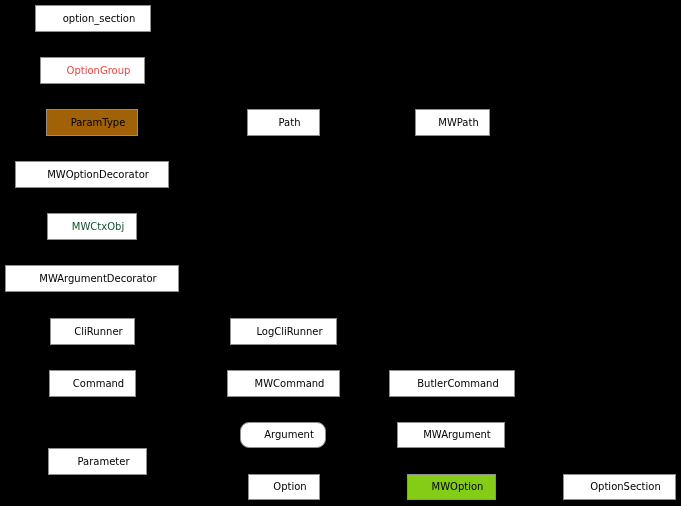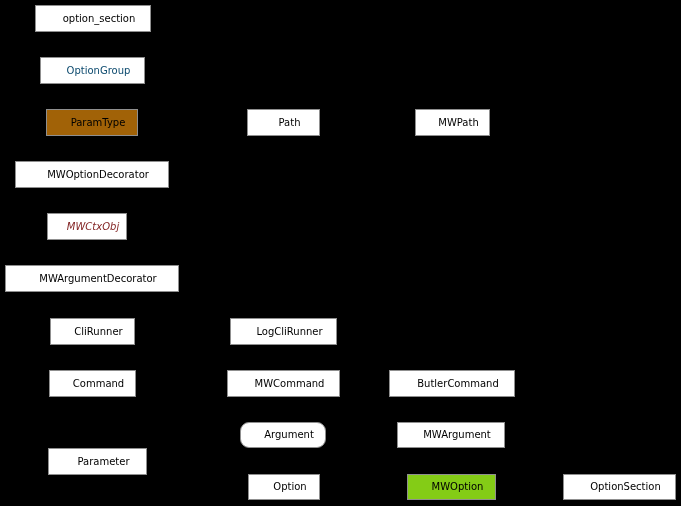--- a/index.html
+++ b/index.html
@@ -29,26 +29,26 @@
     white-space: nowrap;
     cursor: pointer;
     padding-left: 12px;
   }
 </style>
 </head>
 <body>
 
 <div class="canvas" id="diagram-canvas" style="background: rgb(0, 0, 0);">
     <div class="node" style="left: 35px; top: 5px; width: 116px; height: 27px; background: rgb(255, 255, 255); border-color: rgb(143, 143, 143); color: rgb(0, 0, 0);">option_section</div>
-    <div class="node" style="left: 40px; top: 57px; width: 105px; height: 27px; background: rgb(255, 255, 255); border-color: rgb(143, 143, 143); color: #0c4a6e;">OptionGroup</div>
+    <div class="node" style="left: 40px; top: 57px; width: 105px; height: 27px; background: rgb(255, 255, 255); border-color: rgb(143, 143, 143); color: #ef4444;">OptionGroup</div>
     <div class="node" style="left: 46px; top: 109px; width: 92px; height: 27px; background: #a16207; border-color: rgb(143, 143, 143); color: rgb(0, 0, 0);">ParamType</div>
     <div class="node" style="left: 247px; top: 109px; width: 73px; height: 27px; background: rgb(255, 255, 255); border-color: rgb(143, 143, 143); color: rgb(0, 0, 0);">Path</div>
     <div class="node" style="left: 415px; top: 109px; width: 75px; height: 27px; background: rgb(255, 255, 255); border-color: rgb(143, 143, 143); color: rgb(0, 0, 0);">MWPath</div>
     <div class="node" style="left: 15px; top: 161px; width: 154px; height: 27px; background: rgb(255, 255, 255); border-color: rgb(143, 143, 143); color: rgb(0, 0, 0);">MWOptionDecorator</div>
-    <div class="node" style="left: 47px; top: 213px; width: 80px; height: 27px; background: rgb(255, 255, 255); border-color: rgb(143, 143, 143); color: #7f1d1d; font-style: italic;">MWCtxObj</div>
+    <div class="node" style="left: 47px; top: 213px; width: 90px; height: 27px; background: rgb(255, 255, 255); border-color: rgb(143, 143, 143); color: #14532d;">MWCtxObj</div>
     <div class="node" style="left: 5px; top: 265px; width: 174px; height: 27px; background: rgb(255, 255, 255); border-color: rgb(143, 143, 143); color: rgb(0, 0, 0);">MWArgumentDecorator</div>
     <div class="node" style="left: 50px; top: 318px; width: 85px; height: 27px; background: rgb(255, 255, 255); border-color: rgb(143, 143, 143); color: rgb(0, 0, 0);">CliRunner</div>
     <div class="node" style="left: 230px; top: 318px; width: 107px; height: 27px; background: rgb(255, 255, 255); border-color: rgb(143, 143, 143); color: rgb(0, 0, 0);">LogCliRunner</div>
     <div class="node" style="left: 49px; top: 370px; width: 87px; height: 27px; background: rgb(255, 255, 255); border-color: rgb(143, 143, 143); color: rgb(0, 0, 0);">Command</div>
     <div class="node" style="left: 227px; top: 370px; width: 113px; height: 27px; background: rgb(255, 255, 255); border-color: rgb(143, 143, 143); color: rgb(0, 0, 0);">MWCommand</div>
     <div class="node" style="left: 389px; top: 370px; width: 126px; height: 27px; background: rgb(255, 255, 255); border-color: rgb(143, 143, 143); color: rgb(0, 0, 0);">ButlerCommand</div>
     <div class="node" style="left: 240px; top: 422px; width: 86px; height: 26px; background: rgb(255, 255, 255); border-color: rgb(143, 143, 143); color: rgb(0, 0, 0); border-radius: 9px;">Argument</div>
     <div class="node" style="left: 397px; top: 422px; width: 108px; height: 26px; background: rgb(255, 255, 255); border-color: rgb(143, 143, 143); color: rgb(0, 0, 0);">MWArgument</div>
     <div class="node" style="left: 48px; top: 448px; width: 99px; height: 27px; background: rgb(255, 255, 255); border-color: rgb(143, 143, 143); color: rgb(0, 0, 0);">Parameter</div>
     <div class="node" style="left: 248px; top: 474px; width: 72px; height: 26px; background: rgb(255, 255, 255); border-color: rgb(143, 143, 143); color: rgb(0, 0, 0);">Option</div>

